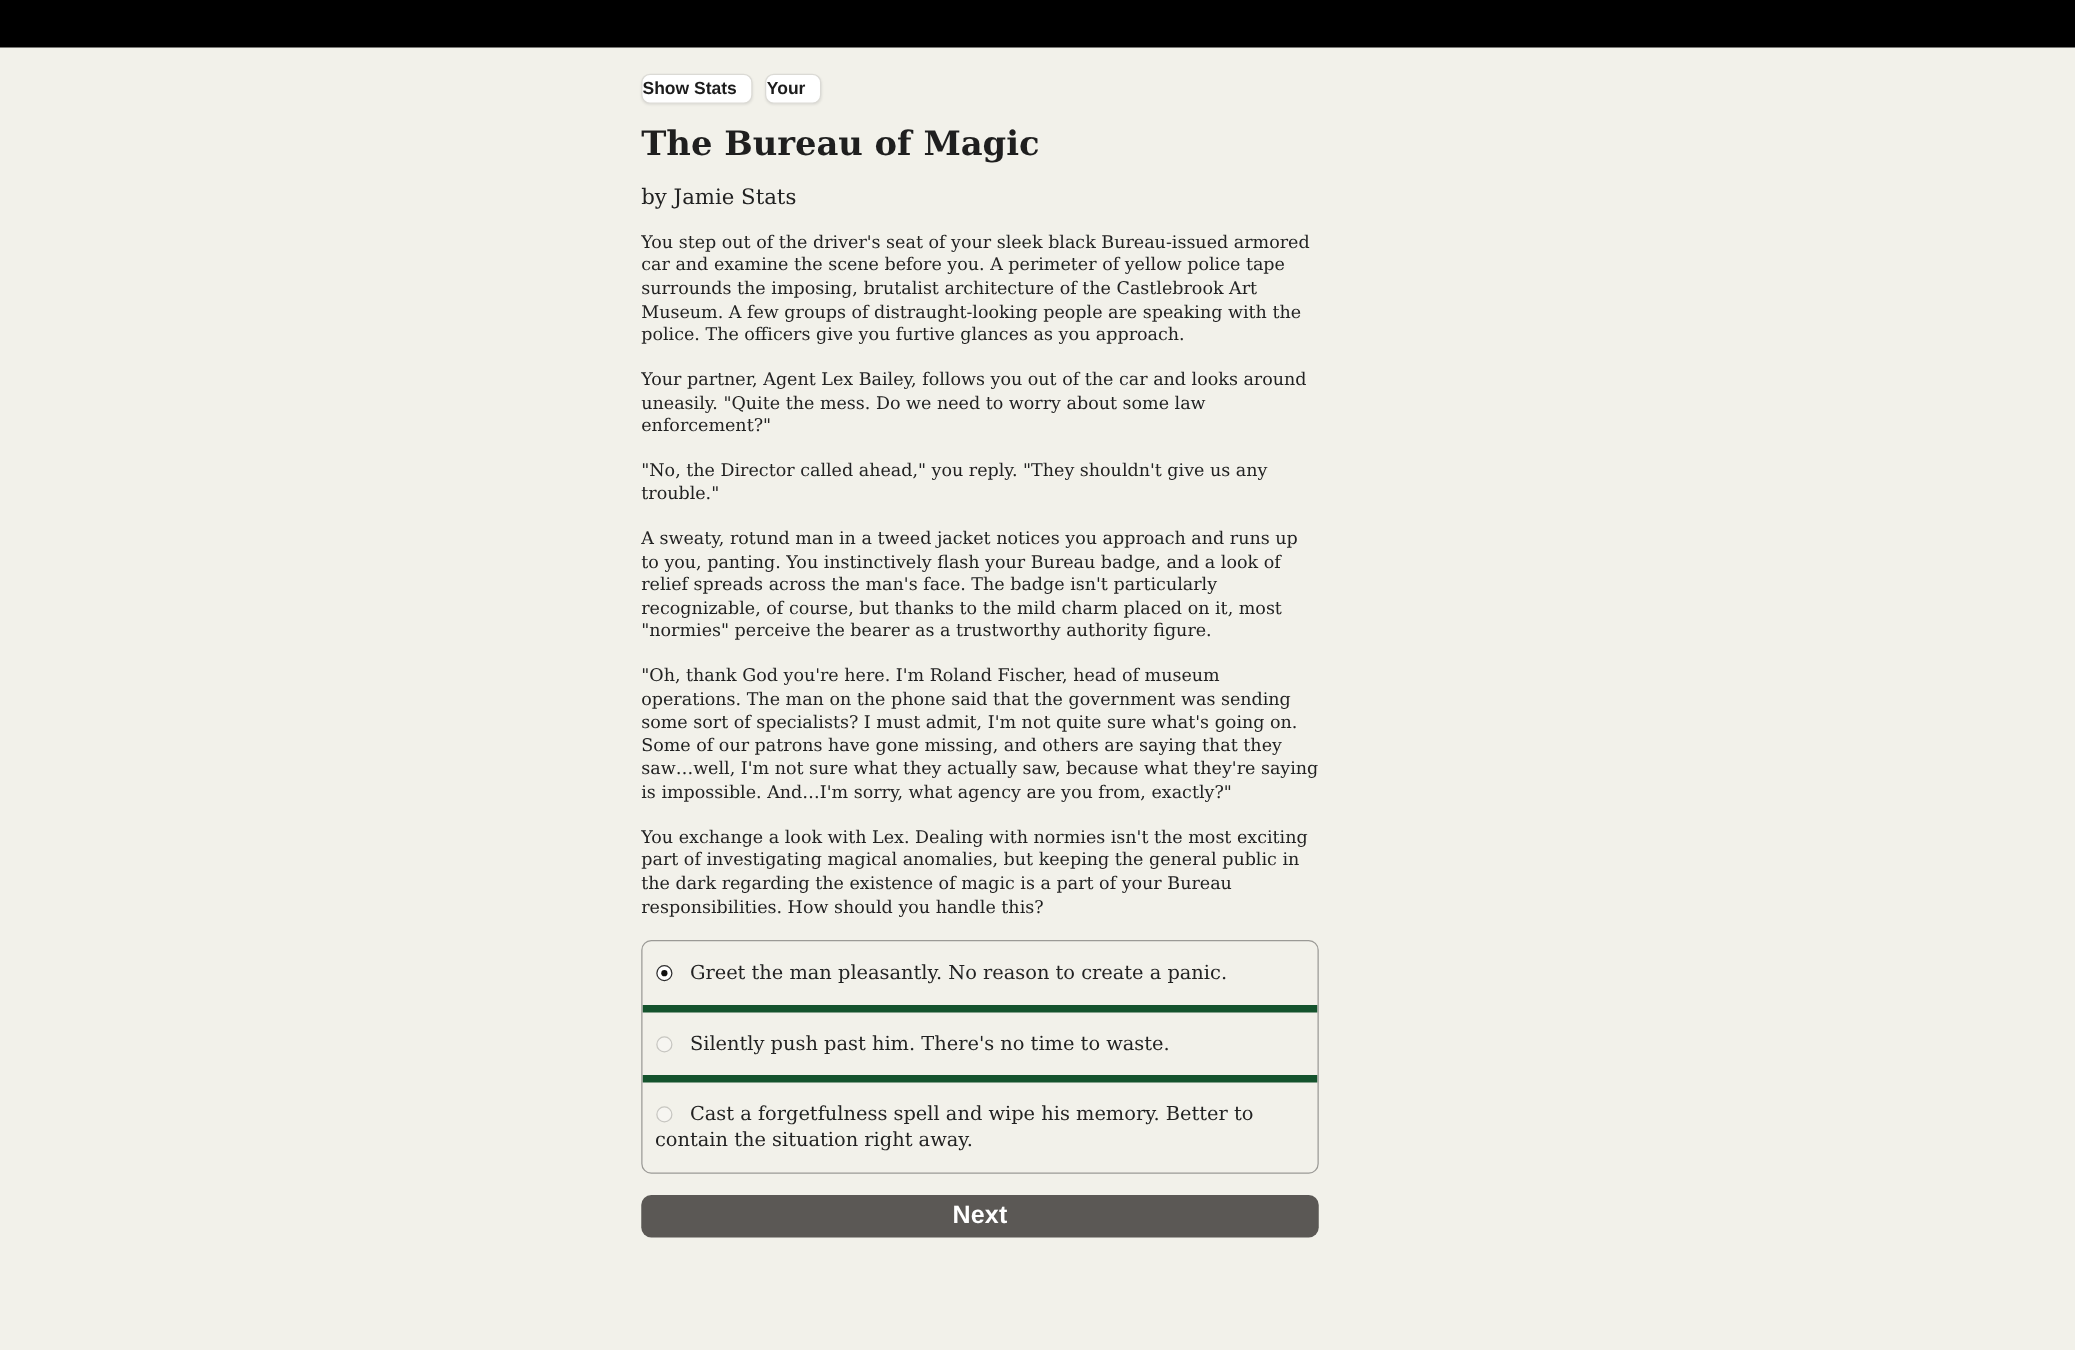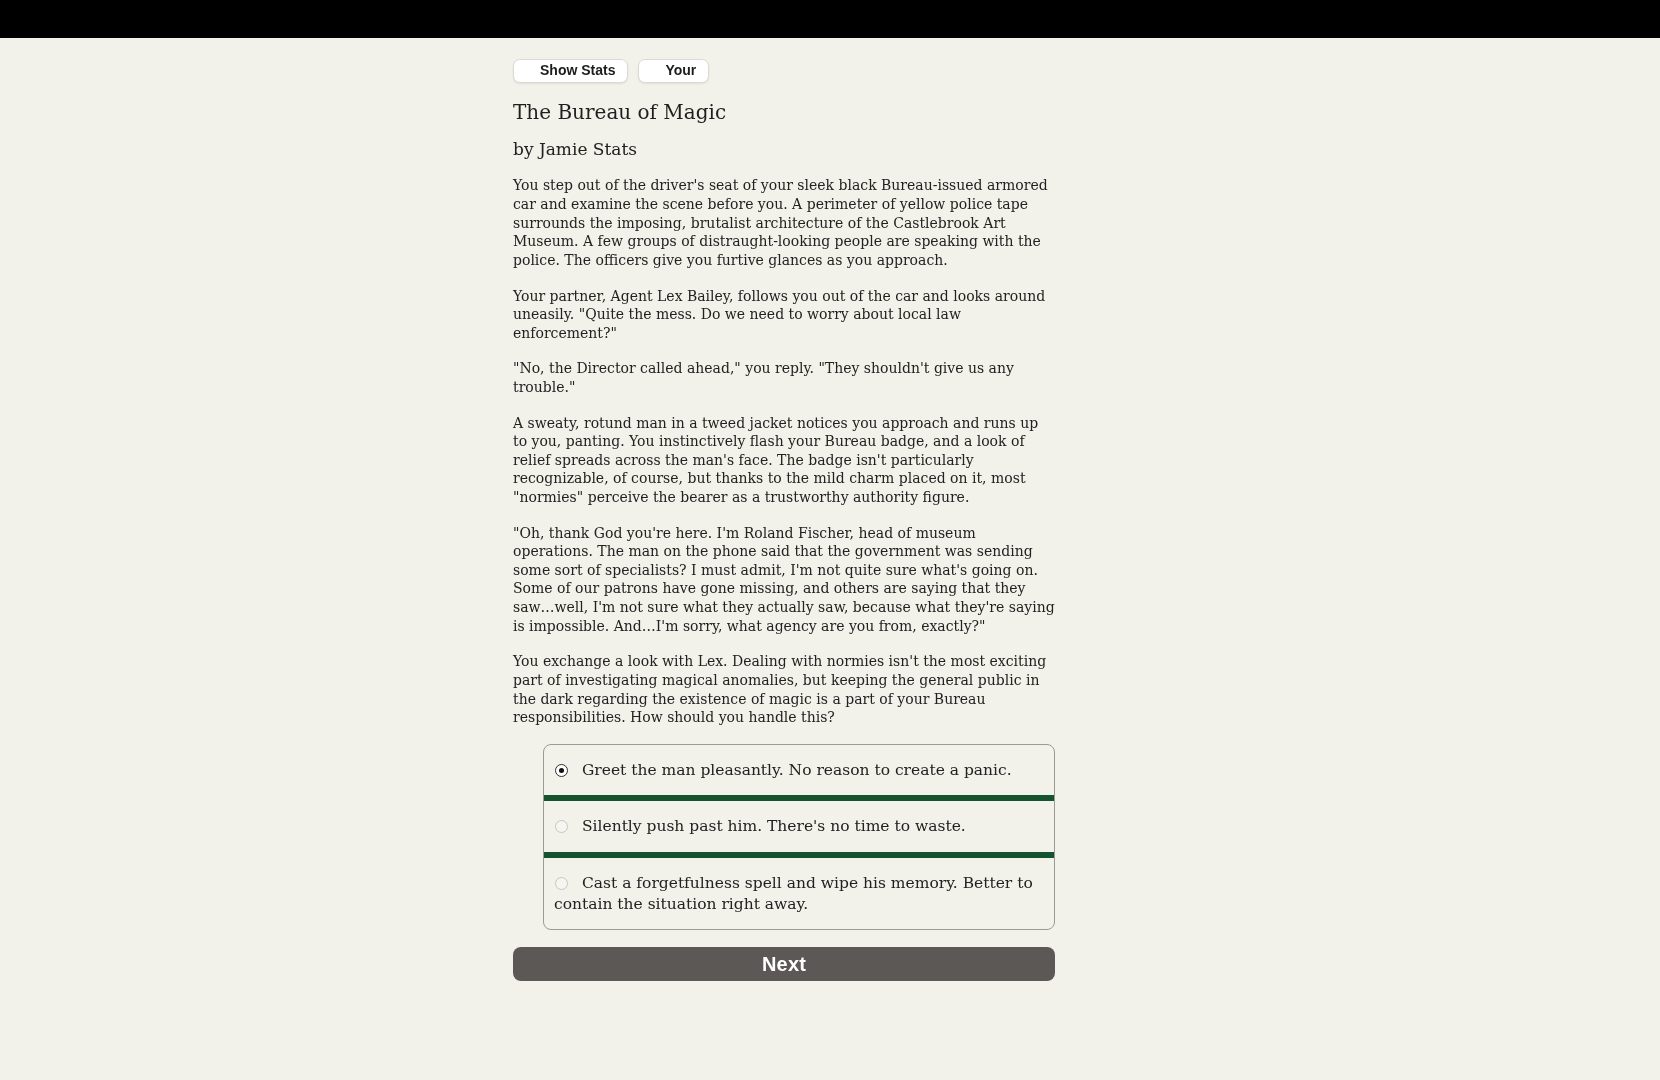--- a/index.html
+++ b/index.html
@@ -29,28 +29,28 @@
     margin-bottom: 17px;
   }
   .toolbar button {
     font-family: "Liberation Sans", sans-serif;
     font-size: 14px;
     font-weight: 600;
     color: #1c1c1c;
     background: #ffffff;
     border: 1px solid #dbdad5;
     border-radius: 7px;
-    padding: 3px 12px 4px 26px;
+    padding: 3px 12px 4px 0;
     box-shadow: 0 1px 2px rgba(0,0,0,0.08);
     cursor: pointer;
     line-height: 1.1;
   }
   h1.title {
-    font-size: 20px;
-    font-weight: 400;
+    font-size: 27px;
+    font-weight: 700;
     margin: 0 0 14px 0;
     line-height: 1.2;
     color: #1f1f1f;
   }
   .byline {
     font-size: 17px;
     margin: 0 0 16px 0;
     line-height: 1.3;
   }
   .story p {
@@ -58,21 +58,20 @@
     line-height: 1.33;
     margin: 0 0 17px 0;
     color: #222222;
   }
   .choices {
     border: 1px solid #9b9a96;
     border-radius: 8px;
     margin-top: 16px;
     overflow: hidden;
     background: transparent;
-    margin-left: 30px;
   }
   .choice-row {
     display: block;
     padding: 15px 10px;
     font-size: 15.5px;
     line-height: 1.33;
     cursor: pointer;
     color: #222222;
   }
   .choice-row + .choice-row {
@@ -135,21 +134,21 @@
   </div>
 
   <h1 class="title">The Bureau of Magic</h1>
 
   <p class="byline">by Jamie Stats</p>
 
   <div class="story">
 
       <p>You step out of the driver's seat of your sleek black Bureau-issued armored car and examine the scene before you. A perimeter of yellow police tape surrounds the imposing, brutalist architecture of the Castlebrook Art Museum. A few groups of distraught-looking people are speaking with the police. The officers give you furtive glances as you approach.</p>
 
-      <p>Your partner, Agent Lex Bailey, follows you out of the car and looks around uneasily. "Quite the mess. Do we need to worry about local law enforcement?"</p>
+      <p>Your partner, Agent Lex Bailey, follows you out of the car and looks around uneasily. "Quite the mess. Do we need to worry about some law enforcement?"</p>
 
       <p>"No, the Director called ahead," you reply. "They shouldn't give us any trouble."</p>
 
       <p>A sweaty, rotund man in a tweed jacket notices you approach and runs up to you, panting. You instinctively flash your Bureau badge, and a look of relief spreads across the man's face. The badge isn't particularly recognizable, of course, but thanks to the mild charm placed on it, most "normies" perceive the bearer as a trustworthy authority figure.</p>
 
       <p>"Oh, thank God you're here. I'm Roland Fischer, head of museum operations. The man on the phone said that the government was sending some sort of specialists? I must admit, I'm not quite sure what's going on. Some of our patrons have gone missing, and others are saying that they saw…well, I'm not sure what they actually saw, because what they're saying is impossible. And…I'm sorry, what agency are you from, exactly?"</p>
 
       <p>You exchange a look with Lex. Dealing with normies isn't the most exciting part of investigating magical anomalies, but keeping the general public in the dark regarding the existence of magic is a part of your Bureau responsibilities. How should you handle this?</p>
     </div>
 

